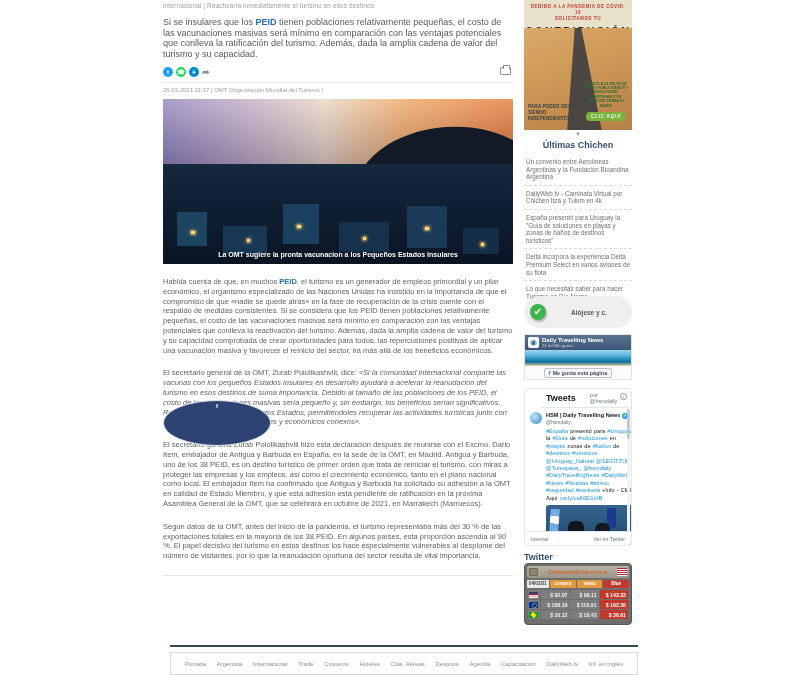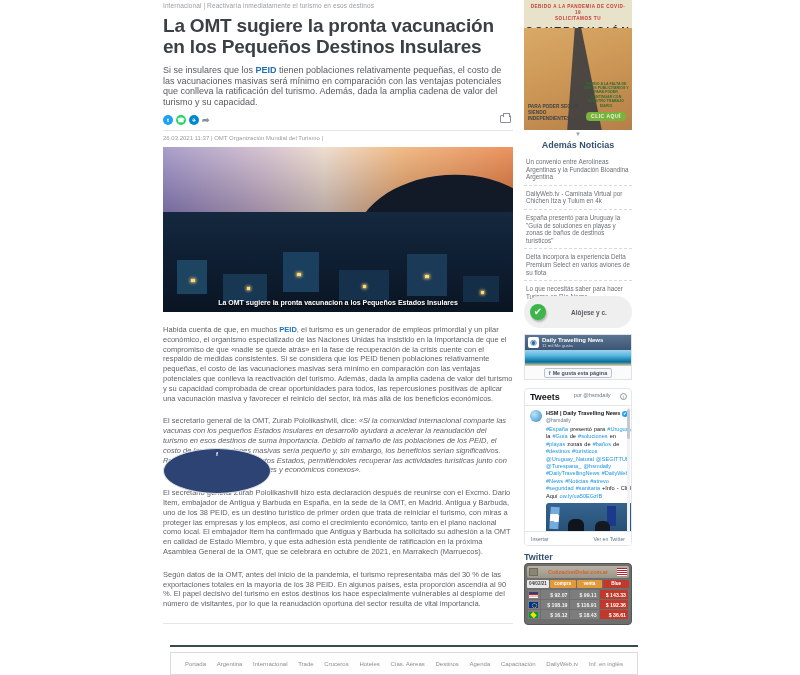--- a/index.html
+++ b/index.html
@@ -81,21 +81,21 @@
   .fb .avatar { width:11px; height:11px; background:#fff; border-radius:2px; font-size:8px; line-height:11px; text-align:center; color:#2d6ca5; }
   .fb .nm { color:#fff; font-size:6px; font-weight:bold; line-height:6.5px; }
   .fb .lk { color:#d7dde5; font-size:4.4px; }
   .fb .cover { height:16px; background:linear-gradient(180deg,#9fd3ee 0%, #58b6df 35%, #1e8ab8 60%, #0f6e96 75%, #e8d7a8 100%); }
   .fb .btn-row { height:13px; display:flex; align-items:center; justify-content:center; background:#fbfbfc; }
   .fb .fbtn { border:1px solid #b9c4d2; background:#f6f7f9; border-radius:2px; font-size:5.4px; color:#4b4f56; padding:1px 4px; font-weight:bold; }
   .fb .fbtn b { color:#4267b2; margin-right:2px; }
 
   
   .twx { position:absolute; top:388px; left:0; width:108px; height:158px; border:1px solid #e1e8ed; border-radius:4px; background:#fff; overflow:hidden; }
-  .twx .hdr { padding:3px 5px; border-bottom:1px solid #e1e8ed; display:flex; align-items:flex-start; gap:14px; position:relative; }
+  .twx .hdr { padding:3px 5px; border-bottom:1px solid #e1e8ed; display:flex; align-items:center; gap:14px; position:relative;margin-left:16px; }
   .twx .hdr .t1 { font-size:9px; font-weight:bold; color:#14171a; }
   .twx .hdr .t2 { font-size:5.5px; color:#657786; }
   .twx .info { position:absolute; right:4px; top:4px; width:7px; height:7px; border:1px solid #8899a6; border-radius:50%; font-size:5px; line-height:7px; text-align:center; color:#8899a6; }
   .twx .scroll { position:absolute; right:1px; top:18px; width:3px; height:134px; background:#f2f2f2; border-radius:2px; }
   .twx .thumb { position:absolute; right:1px; top:20px; width:3px; height:30px; background:#c4c9cd; border-radius:2px; }
   .tweet { padding:4px 7px 2px 5px; display:flex; gap:4px; }
   .tweet .tav { flex:0 0 12px; width:12px; height:12px; border-radius:50%; background:radial-gradient(circle at 35% 35%, #bfe3f7, #5aa7d8 70%, #2d76ab); position:relative; }
   .tweet .tbody { flex:1; }
   .tweet .who { font-size:5.6px; color:#14171a; font-weight:bold; line-height:7px; }
   .tweet .badge { display:inline-block; width:6px; height:6px; background:#1da1f2; border-radius:50%; color:#fff; font-size:4px; line-height:6px; text-align:center; }
@@ -141,21 +141,20 @@
   .footer span { font-size:6px; color:#8a8f94; cursor:pointer; white-space:nowrap; }
 </style>
 </head>
 <body>
 
 <div class="page">
 
   <div class="main-col">
     <div class="breadcrumb">Internacional | Reactivaría inmediatamente el turismo en esos destinos</div>
 
-    <h1 class="article-title">La OMT sugiere la pronta vacunación en los Pequeños Destinos Insulares</h1>
 
     <p class="lead"><span>Si se insulares que los </span><b class="link">PEID</b><span> tienen poblaciones relativamente pequeñas, el costo de las vacunaciones masivas será mínimo en comparación con las ventajas potenciales que conlleva la ratificación del turismo. Además, dada la amplia cadena de valor del turismo y su capacidad.</span></p>
 
     <div class="share-row">
       <span class="sicon fb">f</span>
       <span class="sicon tw">t</span>
       <span class="sicon wa">☎</span>
       <span class="sicon tg">✈</span>
       <span class="share-arrow">➦</span>
       <span class="print-icon"></span>
@@ -205,21 +204,21 @@
       <div class="desert">
         <div class="road"></div>
       </div>
       <div class="bl">PARA PODER SEGUIR SIENDO INDEPENDIENTES</div>
       <div class="br-txt">DEBIDO A LA FALTA DE AVISOS PUBLICITARIOS Y PARA PODER CONTINUAR CON NUESTRO TRABAJO DIARIO</div>
       <div class="btn">CLIC AQUÍ</div>
     </div>
     <div class="ad-arrow">▼</div>
 
     <div class="news">
-      <h3>Además Noticias</h3>
+      <h3>Últimas Chichen</h3>
       <div class="item">Un convenio entre Aerolíneas Argentinas y la Fundación Bioandina Argentina</div>
       <div class="item">DailyWeb.tv - Caminata Virtual por Chichen Itza y Tulum en 4k</div>
       <div class="item">España presentó para Uruguay la "Guía de soluciones en playas y zonas de baños de destinos turísticos"</div>
       <div class="item">Delta incorpora la experiencia Delta Premium Select en varios aviones de su flota</div>
       <div class="item">Lo que necesitás saber para hacer Turismo en Río Negro</div>
     </div>
 
     <div class="check-ad">
       <span class="chk">✔</span>
       <span class="t">Alójese y c.</span>

